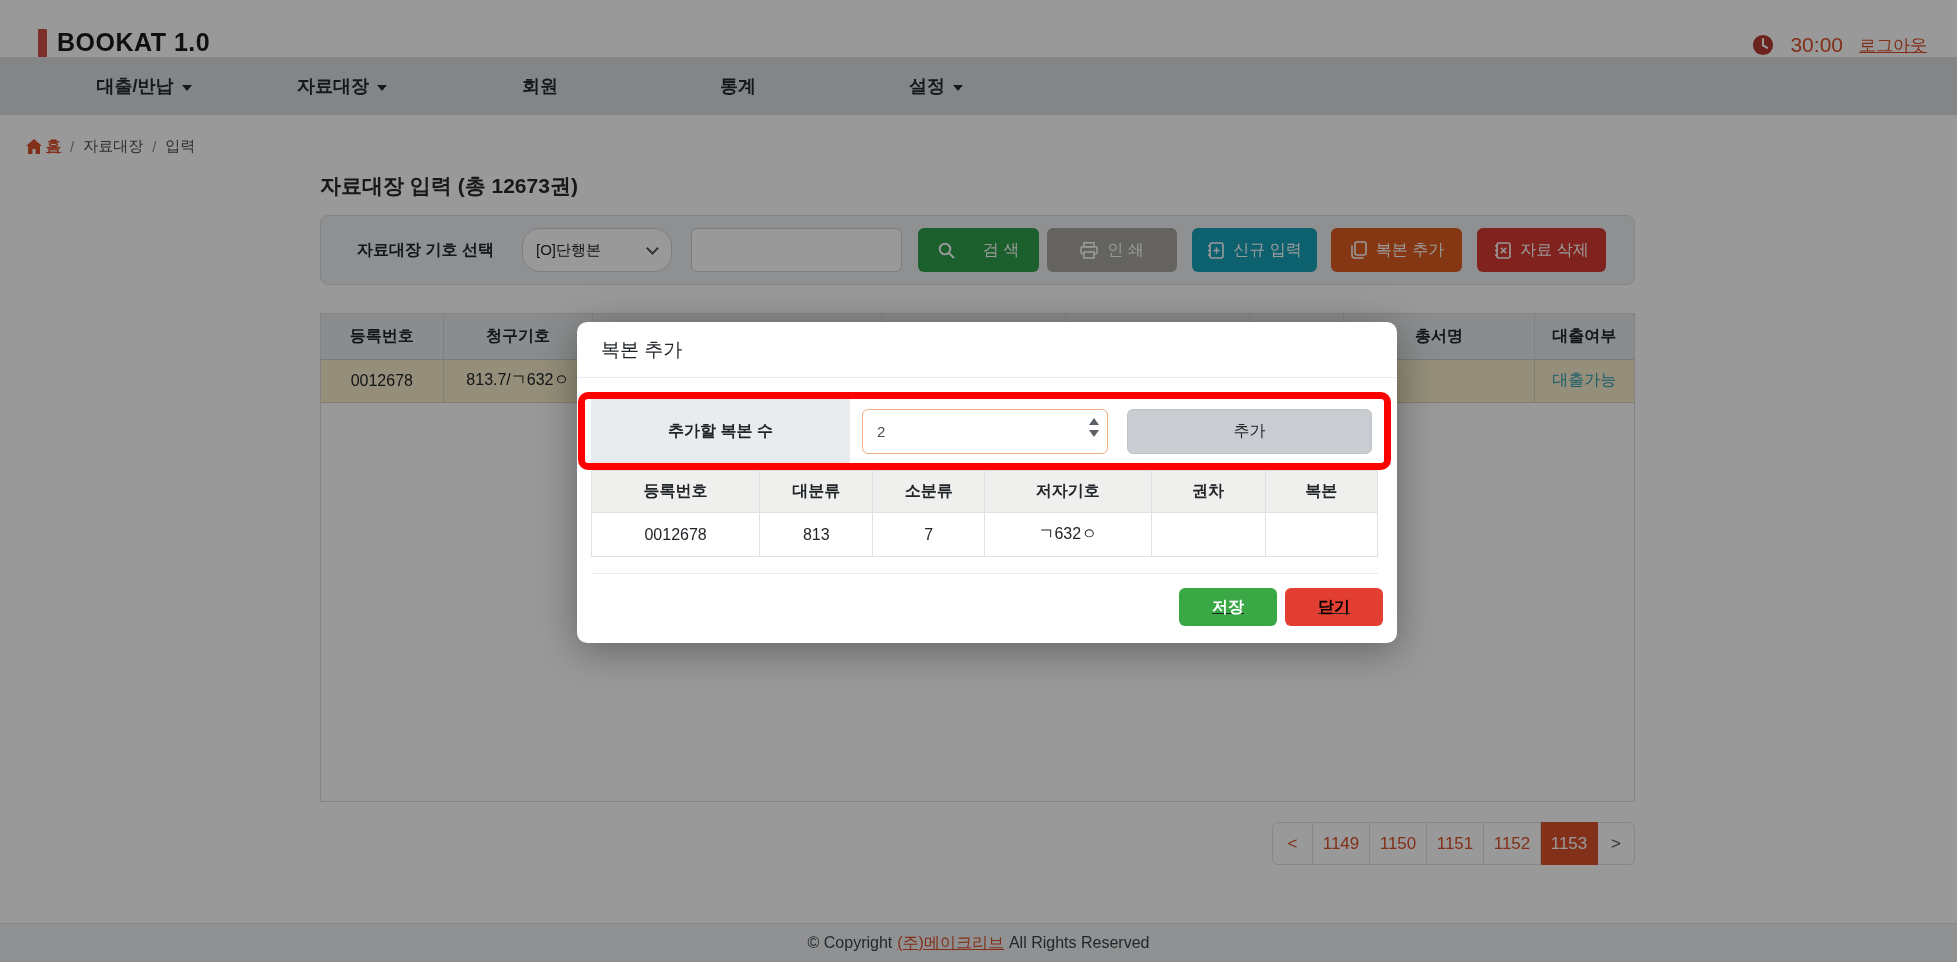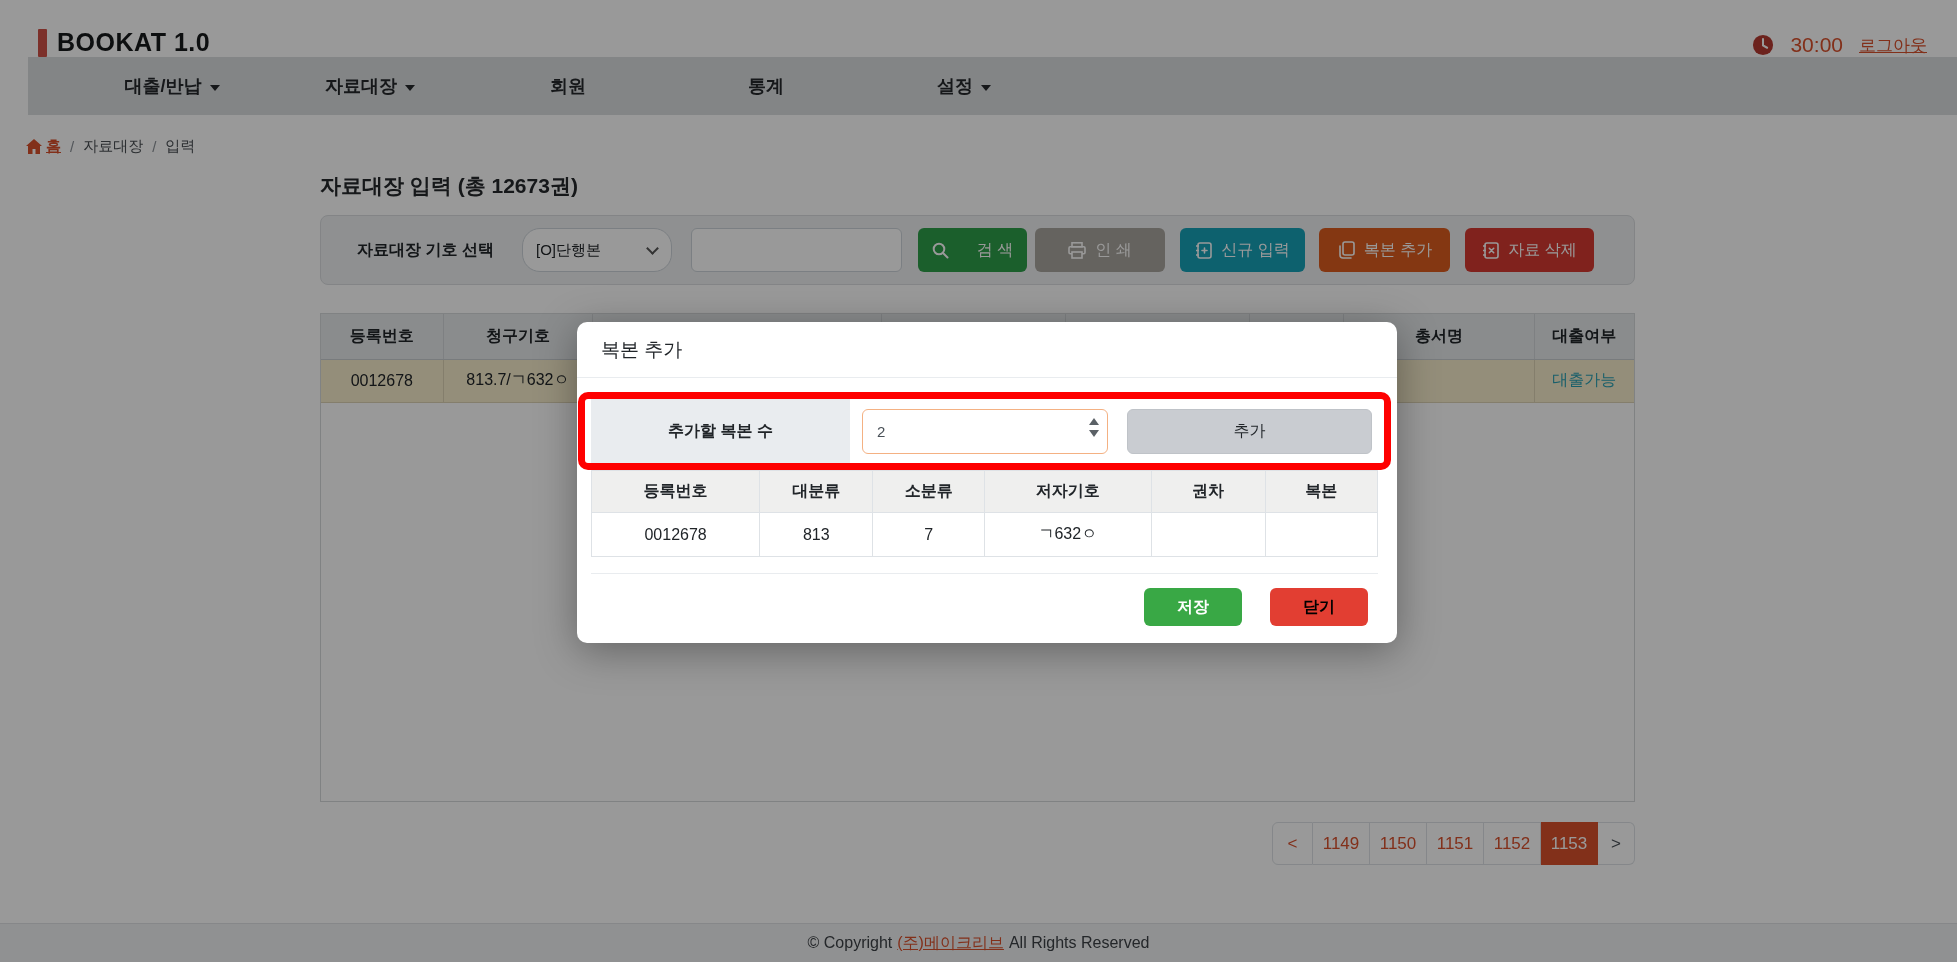--- a/index.html
+++ b/index.html
@@ -13,21 +13,21 @@
   .topbar { height:57px; background:#ffffff; display:flex; align-items:flex-end;
     justify-content:space-between; padding:0 30px 0 38px; }
   .brand { display:flex; align-items:center; gap:10px; }
   .brand-bar { width:9px; height:28px; background:#cf5146; border-radius:1px; }
   .brand-title { font-size:25px; font-weight:800; letter-spacing:.5px; color:#17191b; }
   .session { display:flex; align-items:center; gap:16px; color:#d9502c; }
   .clock-ic { width:22px; height:22px; }
   .timer { font-size:21px; }
   .logout { font-size:17px; text-decoration:underline; cursor:pointer; }
   
-  .nav { height:58px; background:#dbdee0; display:flex; align-items:center; padding-left:45px;margin-left:28px; }
+  .nav { height:58px; background:#dbdee0; display:flex; align-items:center; padding-left:45px; }
   .nav-item { width:198px; display:flex; align-items:center; justify-content:center; gap:8px;
     font-size:18px; font-weight:600; color:#26292c; cursor:pointer; height:100%; }
   .caret { width:0; height:0; border-left:5px solid transparent; border-right:5px solid transparent;
     border-top:6px solid #26292c; margin-top:3px; }
   
   .crumbs { margin:22px 0 0 26px; display:flex; align-items:center; gap:9px; font-size:15px; color:#4a4f54; }
   .crumb-home { display:flex; align-items:center; gap:4px; color:#d9502c; cursor:pointer; }
   .crumb-home .lbl { text-decoration:underline; font-weight:600; }
   .crumb-sep { color:#8a9096; }
   .page-title { margin:16px 0 0 320px; font-size:21px; font-weight:700; color:#26292c; }
@@ -38,21 +38,21 @@
   .select { margin-left:25px; width:150px; height:44px; background:#fff; border:1px solid #ced4da;
     border-radius:18px; display:flex; align-items:center; justify-content:space-between;
     padding:0 14px 0 13px; font-size:15px; color:#212529; cursor:pointer; }
   .chev { width:9px; height:9px; border-right:2px solid #555; border-bottom:2px solid #555;
     transform:rotate(45deg); margin-top:-4px; }
   .search-input { margin-left:19px; width:211px; height:44px; background:#fff; border:1px solid #ced4da;
     border-radius:6px; padding:0 12px; font-size:15px; font-family:inherit; }
   .btn { height:44px; border:none; border-radius:6px; color:#fff; font-size:16px; font-family:inherit;
     display:flex; align-items:center; justify-content:center; gap:9px; cursor:pointer; }
   .btn svg { flex:0 0 auto; }
-  .btn-search { margin-left:16px; width:109px; background:#2e9e4a;gap:28px; }
+  .btn-search { margin-left:16px; width:121px; background:#2e9e4a;gap:28px; }
   .btn-print  { margin-left:8px;  width:130px; background:#a9a59e; }
   .btn-new    { margin-left:15px; width:125px; background:#17a2b8; }
   .btn-copy   { margin-left:14px; width:131px; background:#dd5d1f; }
   .btn-del    { margin-left:15px; width:129px; background:#d63a31; }
   
   .table-box { margin:28px 0 0 320px; width:1315px; height:489px; background:#fff;
     border:1px solid #d6d9db; }
   table { border-collapse:collapse; width:100%; table-layout:fixed; }
   .main-table th { height:45px; background:#e6e9ec; font-size:16px; font-weight:700;
     border-right:1px solid #d2d6d9; border-bottom:1px solid #c9cdd1; }
@@ -93,21 +93,21 @@
   .sp-dn { width:0; height:0; border-left:5px solid transparent; border-right:5px solid transparent;
     border-top:7px solid #5b6166; }
   .btn-add { margin-left:19px; width:245px; height:45px; background:#c9ccd1; border:1px solid #bfc3c8;
     border-radius:6px; font-size:16px; color:#212529; font-family:inherit; cursor:pointer; }
   .modal-table { position:absolute; left:14px; top:148px; width:787px; }
   .modal-table th { height:42px; background:#efefee; font-size:16px; font-weight:700;
     border:1px solid #dee2e6; }
   .modal-table td { height:44px; background:#fff; text-align:center; font-size:16px;
     border:1px solid #dee2e6; }
   .modal-divider { position:absolute; left:14px; top:251px; width:787px; border-top:1px solid #e9ecef; }
-  .modal-footer { position:absolute; right:29px; top:266px; display:flex; gap:28px; }
+  .modal-footer { position:absolute; right:14px; top:266px; display:flex; gap:8px;text-decoration:underline; }
   .btn-save { width:98px; height:38px; background:#39a845; border:none; border-radius:6px;
     color:#fff; font-size:16px; font-weight:700; font-family:inherit; cursor:pointer; }
   .btn-close { width:98px; height:38px; background:#e23e32; border:none; border-radius:6px;
     color:#000000; font-size:16px; font-weight:700; font-family:inherit; cursor:pointer; }
 </style>
 </head>
 <body>
 
 <div class="page">
 

